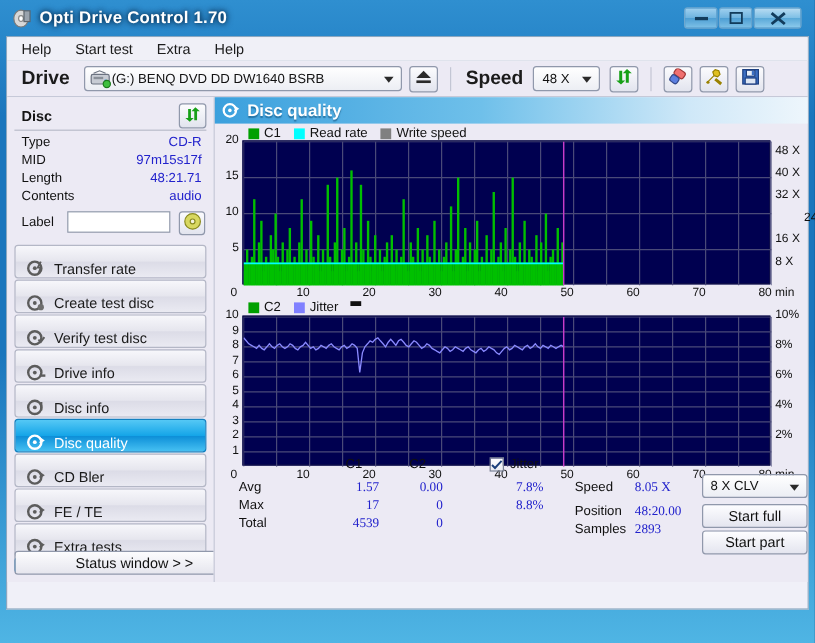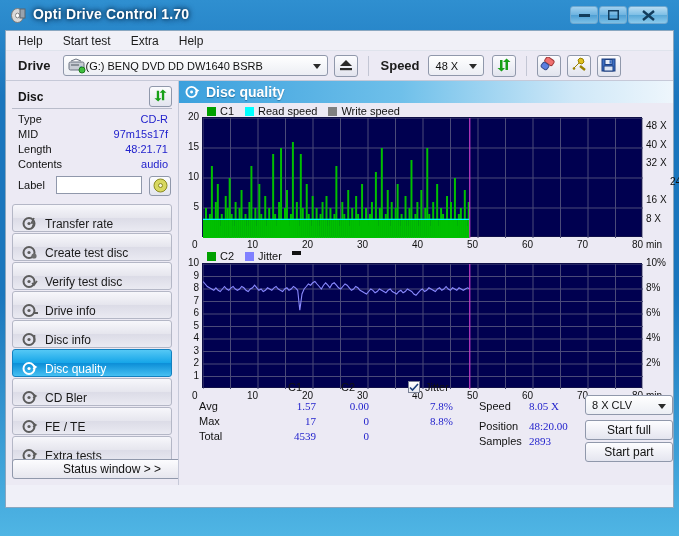--- a/index.html
+++ b/index.html
@@ -52,21 +52,21 @@
     display:flex; align-items:center; padding-left:12px; gap:20px;
   }
   .menu-item { color:#1c1c1c; font-size:12px; cursor:default; }
   
   #toolbar {
     position:absolute; left:0; top:20px; width:100%; height:30px;
     background:#eceaf4;
     border-bottom:1px solid #c6c9d8;
     display:flex; align-items:center;
   }
-  .tb-label { font-size:13px; font-weight:bold; color:#1b1b1b; }
+  .tb-label { font-size:16px; font-weight:bold; color:#1b1b1b; }
   #drive-label { margin-left:12px; }
   #drive-combo {
     margin-left:12px; width:265px; height:21px;
     border:1px solid #9098ab; border-radius:3px;
     background:linear-gradient(to bottom,#ffffff,#eceef4);
     display:flex; align-items:center; position:relative;
   }
   #drive-combo-text { margin-left:22px; font-size:11px; color:#111; }
   .combo-arrow {
     position:absolute; right:6px; top:8px;
@@ -498,21 +498,21 @@
             <path d="M11,4 l3,2 l-3,2" stroke="#ffffff" stroke-width="1.5" fill="none"></path>
           </svg>
         </span>
         <span id="dq-header-text">Disc quality</span>
       </div>
 
       <div class="legend" style="left:28px; top:24px;">
         <span class="lg-sw" style="background:#00a000"></span>
         <span>C1</span>
         <span class="lg-sw lg-gap" style="background:#00ffff"></span>
-        <span>Read speed</span>
+        <span>Read rate</span>
         <span class="lg-sw lg-gap" style="background:#808080"></span>
         <span>Write speed</span>
       </div>
 
       <div class="chart-wrap" id="c1-wrap" style="left:0;top:36px;width:100%;height:120px;">
         <div class="plot" id="c1-plot" style="left:23px; top:0; width:440px; height:120px;">
           <svg id="c1-svg" width="440" height="120" style="display:block">
               <line x1="0" y1="0" x2="0" y2="120" stroke="#4a4a78" stroke-width="1"></line>
               <line x1="27.5" y1="0" x2="27.5" y2="120" stroke="#4a4a78" stroke-width="1"></line>
               <line x1="55" y1="0" x2="55" y2="120" stroke="#4a4a78" stroke-width="1"></line>

